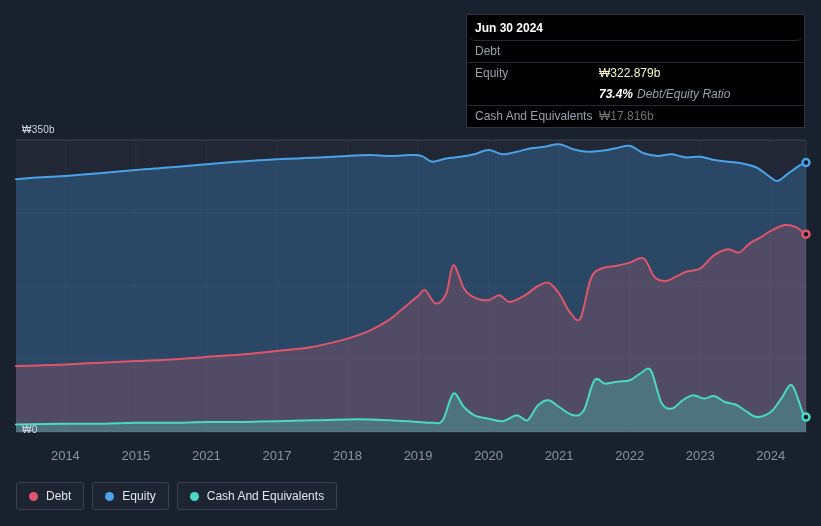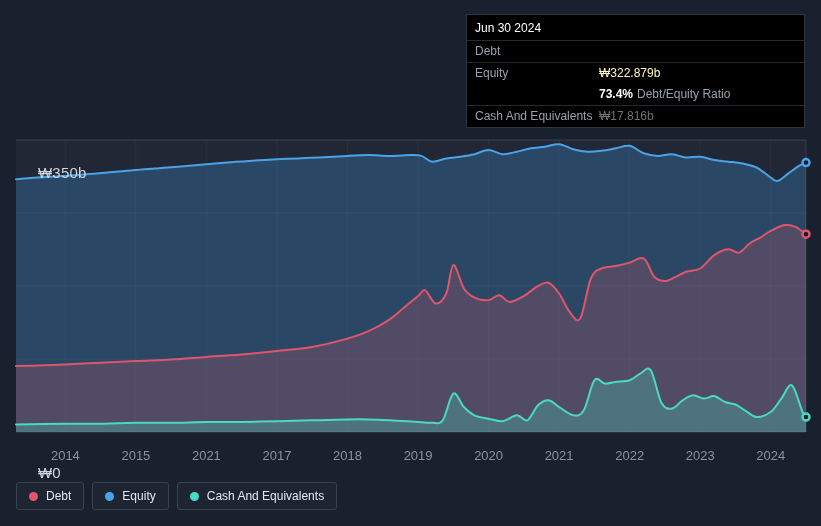--- a/index.html
+++ b/index.html
@@ -4,48 +4,49 @@
 <style>
   * { margin:0; padding:0; box-sizing:border-box; }
   html,body { background:#10151e; }
   body { font-family:"Liberation Sans", sans-serif; }
   .stage {
     position:relative; width:821px; height:526px;
     background:#1a212e; overflow:hidden;
   }
   #chart { position:absolute; left:0; top:0; width:821px; height:470px; }
   .ylabel {
-    position:absolute; left:38px; font-size:15px; color:#cfd5dd;
-    letter-spacing:0.2px; z-index:2;margin-top:40px;
+    position:absolute; left:22px; font-size:10px; color:#cfd5dd;
+    letter-spacing:0.2px; z-index:2;
   }
   .ylabel.ytop { top:124px; }
   .ylabel.ybottom { top:424px; }
   #xaxis { position:absolute; left:0; top:448px; width:821px; height:16px; z-index:2; }
   .xtick {
     position:absolute; top:0; transform:translateX(-50%);
     font-size:13px; color:#8a92a0;
   }
   
   .tooltip {
     position:absolute; left:466px; top:14px; width:339px;
     background:#000; border:1px solid #2e3440; z-index:5;
     font-size:12px; color:#98a1ac;
   }
   .tt-title {
-    padding:6px 8px 5px 8px; color:#ffffff; font-weight:normal;
+    padding:6px 8px 5px 8px; color:#ffffff; font-weight:bold;
     border-bottom:1px solid #232a35;
+    border-radius:8px;
   }
   .tt-row { display:flex; padding:3px 8px; line-height:15px; }
   .tt-row.bordered { border-bottom:1px solid #232a35; }
   .tt-label { width:124px; flex:0 0 124px; color:#98a1ac; }
   .tt-value { flex:1; }
   .val-debt { color:#e0556b; }
   .val-equity { color:#fef9c3; }
   .val-cash { color:#737373; }
-  .val-ratio { color:#ffffff; font-weight:bold; }
+  .val-ratio { color:#ffffff; font-weight:bold;font-style:italic; }
   .ratio-suffix { color:#98a1ac; font-weight:normal; margin-left:4px; }
   
   .legend { position:absolute; left:16px; top:482px; display:flex; z-index:2; }
   .legend-pill {
     display:inline-flex; align-items:center; margin-right:8px;
     padding:6px 12px; border:1px solid #3a4250; border-radius:3px;
     background:rgba(255,255,255,0.02); cursor:pointer;
   }
   .legend-dot {
     width:9px; height:9px; border-radius:50%; margin-right:8px;

